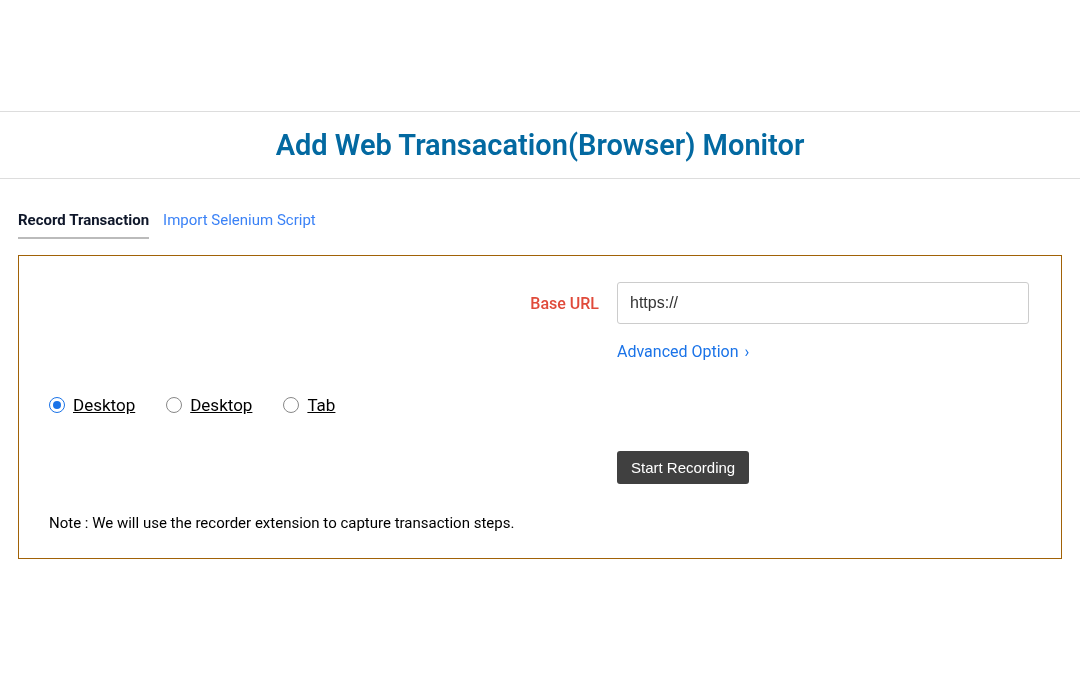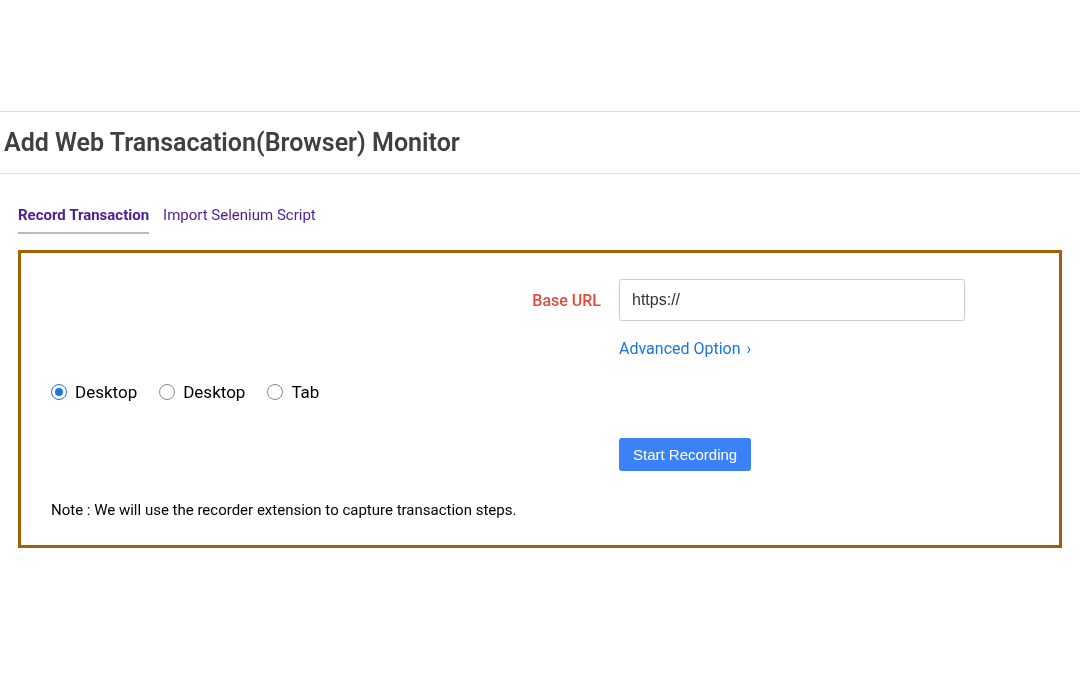--- a/index.html
+++ b/index.html
@@ -17,44 +17,45 @@
     }
     .top-whitespace {
       height: 112px;
       border-bottom: 1px solid #ddd;
     }
     .page-header {
       padding: 16px 4px 16px 4px;
       border-bottom: 1px solid #ddd;
     }
     .page-title {
-      font-size: 25px;
+      font-size: 29px;
       font-weight: 600;
-      color: #404040;
+      color: #0369a1;
+      text-align: center;
     }
     .content-area {
       padding: 32px 18px 0 18px;
     }
     .tabs {
       display: flex;
       gap: 14px;
     }
     .tab {
       font-size: 15px;
       padding-bottom: 8px;
       cursor: pointer;
-      color: #4c1d95;
+      color: #3b82f6;
     }
     .tab.active {
       font-weight: 700;
-      color: #4c1d95;
+      color: #0f172a;
       border-bottom: 2px solid #bbb;
     }
     .form-panel {
-      border: 3px solid #a16207;
+      border: 1px solid #a16207;
       margin-top: 16px;
       padding: 26px 30px 26px 30px;
     }
     .form-row {
       display: flex;
       align-items: center;
       margin-bottom: 12px;
     }
     .label-col {
       width: 568px;
@@ -83,47 +84,48 @@
       font-weight: bold;
       font-style: italic;
       font-family: Georgia, serif;
     }
     .value-col {
       flex: 1;
       display: flex;
       align-items: center;
     }
     .text-input {
-      width: 346px;
+      width: 412px;
       height: 42px;
       border: 1px solid #ccc;
       border-radius: 3px;
       padding: 0 12px;
       font-size: 16px;
       color: #333;
       outline: none;
     }
     .advanced-link {
       color: #1a73e8;
       font-size: 16px;
       cursor: pointer;
       display: inline-flex;
       align-items: center;
       gap: 6px;
       margin-top: 6px;
-      margin-bottom: 6px;
+      margin-bottom: 16px;
     }
     .chevron {
       font-size: 16px;
       color: #1a73e8;
     }
     .radio-group {
       display: flex;
-      gap: 22px;
-      align-items: center;
+      gap: 31px;
+      align-items: center;
+      text-decoration: underline;
     }
     .radio-option {
       display: flex;
       align-items: center;
       gap: 8px;
       cursor: pointer;
     }
     .radio-circle {
       width: 16px;
       height: 16px;
@@ -153,21 +155,21 @@
       background-color: #34c759;
       color: #fff;
       border: none;
       padding: 8px 14px;
       font-size: 15px;
       border-radius: 3px;
       cursor: pointer;
       margin-top: 24px;
     }
     .start-btn {
-      background: #3b82f6;
+      background: #404040;
     }
     .note-text {
       font-size: 15px;
       color: #000000;
       margin-top: 30px;
     }
     .spacer-row {
       height: 6px;
     }
   </style>

